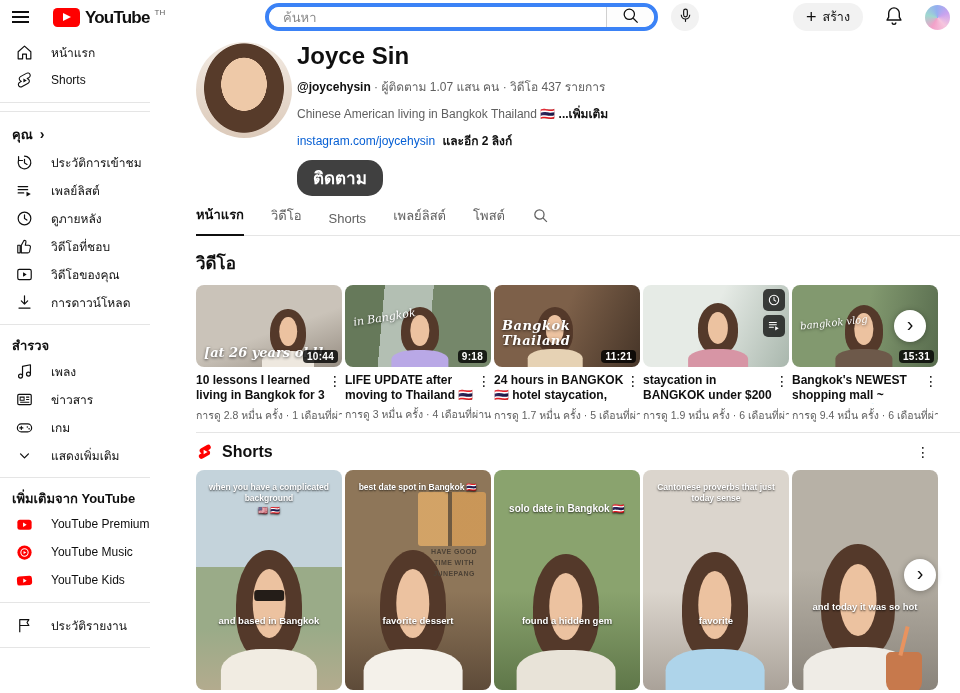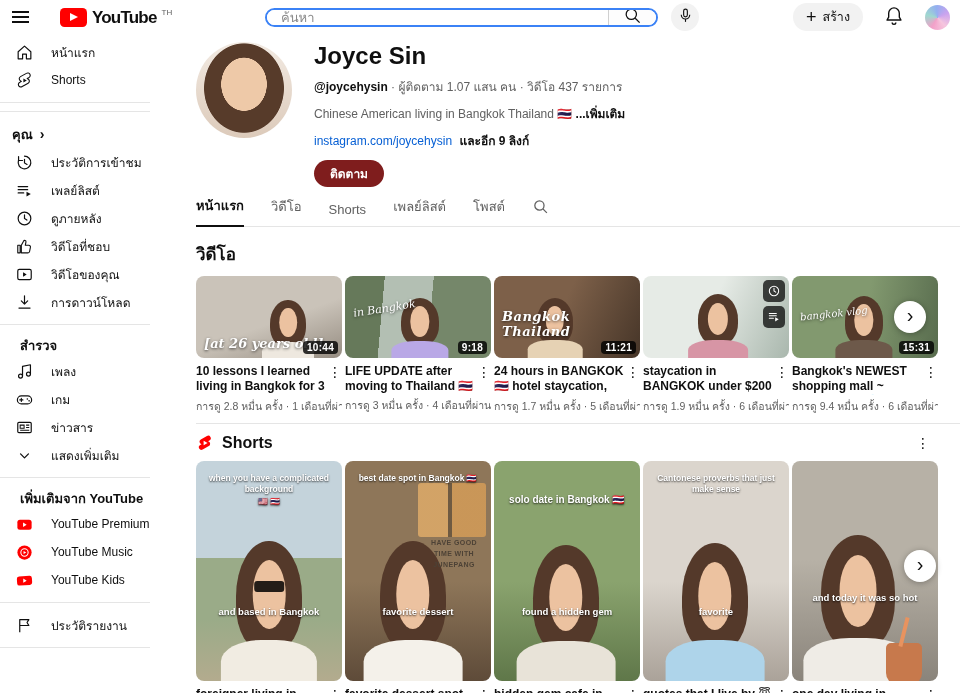--- a/index.html
+++ b/index.html
@@ -6,30 +6,30 @@
   html,body { margin:0; padding:0; }
   body {
     width:960px; height:693px; overflow:hidden; position:relative;
     background:#fff; color:#0f0f0f;
     font-family:"Liberation Sans","DejaVu Sans",sans-serif;
   }
   button { font-family:inherit; cursor:pointer; }
 
   
   .topbar { position:relative; height:34px; width:100%; }
-  .tb-left { position:absolute; left:8px; top:0; height:34px; display:flex; align-items:center; gap:27px; }
+  .tb-left { position:absolute; left:8px; top:0; height:34px; display:flex; align-items:center; gap:20px; }
   .icon-btn { border:0; background:transparent; padding:4px; display:flex; align-items:center; justify-content:center; color:#0f0f0f; }
   .burger { display:block; width:17px; height:1.8px; background:#0f0f0f; box-shadow:0 -5px 0 #0f0f0f, 0 5px 0 #0f0f0f; }
   .logo { display:flex; align-items:flex-start; gap:5px; text-decoration:none; color:#0f0f0f; cursor:pointer; margin-top:1px; }
   .logo-mark { width:27px; height:19px; background:#f00; border-radius:4.5px; position:relative; margin-top:2px; }
   .logo-mark::after { content:""; position:absolute; left:10px; top:5px; border-left:8px solid #fff; border-top:4.5px solid transparent; border-bottom:4.5px solid transparent; }
   .logo-text { font-size:17px; font-weight:700; letter-spacing:-0.8px; line-height:23px; }
   .logo-sup { font-size:8px; color:#606060; margin-top:2px; }
   .tb-center { position:absolute; left:265px; top:3px; display:flex; align-items:center; }
-  .search-pill { display:flex; width:393px; height:19px; border:2px solid #3b82f6; border-radius:14px; overflow:hidden; background:#fff; }
+  .search-pill { display:flex; width:393px; height:28px; border:4px solid #3b82f6; border-radius:14px; overflow:hidden; background:#fff; }
   .search-input { flex:1; border:0; outline:none; padding:0 14px; font-size:13px; color:#0f0f0f; font-family:inherit; }
   .search-input::placeholder { color:#8a8a8a; }
   .search-btn { width:48px; border:0; border-left:1px solid #d0d0d0; background:#fdfdfd; display:flex; align-items:center; justify-content:center; color:#0f0f0f; }
   .mic-btn { width:28px; height:28px; border-radius:50%; border:0; background:#f2f2f2; margin-left:13px; display:flex; align-items:center; justify-content:center; color:#0f0f0f; }
   .tb-right { position:absolute; right:10px; top:3px; height:28px; display:flex; align-items:center; gap:16px; }
   .create-btn { display:flex; align-items:center; gap:6px; height:28px; padding:0 13px; border:0; border-radius:16px; background:#f2f2f2; font-size:12.5px; font-weight:500; color:#0f0f0f; }
   .plus-glyph::before { content:"+"; font-size:18px; font-weight:400; line-height:1; }
   .tb-avatar { width:25px; height:25px; border-radius:50%; cursor:pointer;
     background:conic-gradient(from 210deg,#f2a0c8,#9fd8cf,#93aff0,#caa3ee,#f6c6de,#f2a0c8); }
 
@@ -37,42 +37,42 @@
   .layout { display:flex; height:659px; }
   .sidebar { width:170px; flex:none; padding-top:4px; }
   .main { flex:1; padding:8px 0 0 26px; position:relative; }
 
   
   .sb-item { display:flex; align-items:center; height:28px; padding-left:14px; gap:17px; cursor:pointer; }
   .sb-icon { width:20px; height:20px; flex:none; display:flex; align-items:center; justify-content:center; color:#0f0f0f; }
   .sb-icon svg { width:19px; height:19px; }
   .sb-label { font-size:12px; color:#0f0f0f; }
   .sb-head { display:flex; align-items:center; height:28px; padding-left:12px; font-size:13px; font-weight:700; cursor:pointer; }
-  .sb-sub { display:flex; align-items:center; height:24px; padding-left:20px; font-size:13px; font-weight:700; }
+  .sb-sub { display:flex; align-items:center; height:24px; padding-left:12px; font-size:13px; font-weight:700; }
   .chev { margin-left:7px; font-size:14px; line-height:1; }
   .chev::before { content:"\203A"; }
   .sb-div { border:0; border-top:1px solid #e5e5e5; margin:8px 0; width:150px; }
 
   
-  .ch-header { display:flex; gap:22px; min-height:118px; }
+  .ch-header { display:flex; gap:5px; min-height:118px; }
   .ch-avatar { width:96px; height:96px; border-radius:50%; flex:none; margin-top:0;
     background:
       radial-gradient(ellipse 24% 28% at 50% 44%, #eec9a8 0 98%, transparent 100%),
       radial-gradient(ellipse 42% 47% at 50% 48%, #573b2a 0 98%, transparent 100%),
       linear-gradient(180deg,#f2eae2,#dccaba); }
   .ch-info { padding-top:0; }
   .ch-name { font-size:24px; font-weight:700; line-height:1.15; margin:0 0 7px; }
   .ch-meta { font-size:12px; color:#606060; margin-bottom:8px; }
   .ch-handle { color:#0f0f0f; font-weight:600; }
   .ch-desc { font-size:12px; color:#606060; margin-bottom:8px; }
   .ch-more { color:#0f0f0f; font-weight:600; cursor:pointer; }
   .ch-links { font-size:12px; margin-bottom:10px; }
   .ch-link { color:#065fd4; font-weight:500; cursor:pointer;margin-top:13px; }
   .ch-links-more { color:#0f0f0f; font-weight:600; margin-left:4px; }
-  .sub-btn { background:#7f1d1d; color:#fff; border:0; border-radius:15px; height:27px; padding:0 16px; font-size:12px; font-weight:600; }
+  .sub-btn { background:#404040; color:#fff; border:0; border-radius:15px; height:36px; padding:0 16px; font-size:17px; font-weight:600; }
 
   
   .tabs { display:flex; align-items:flex-end; gap:27px; border-bottom:1px solid #e5e5e5; margin-top:10px; height:30px; }
   .tab { font-size:13px; color:#606060; font-weight:500; padding-bottom:9px; cursor:pointer; }
   .tab.active { color:#0f0f0f; font-weight:700; border-bottom:2px solid #0f0f0f; margin-bottom:-1px; }
   .tab-search { color:#606060; padding-bottom:7px; cursor:pointer; }
 
   
   .sec-title { font-size:17px; font-weight:700; margin:13px 0 9px; }
   .vrow, .srow { display:flex; gap:3px; position:relative; width:742px; }
@@ -270,36 +270,36 @@
             <path d="M9.5 17.5V5.5l10-2v11.5" fill="none" stroke="currentColor" stroke-width="1.5" stroke-linejoin="round"></path>
             <circle cx="7" cy="17.8" r="2.5" fill="none" stroke="currentColor" stroke-width="1.5"></circle>
             <circle cx="17" cy="15.3" r="2.5" fill="none" stroke="currentColor" stroke-width="1.5"></circle>
           </svg>
         </span>
       <span class="sb-label">เพลง</span>
     </div>
     <div class="sb-item">
       <span class="sb-icon">
           <svg viewBox="0 0 24 24">
+            <rect x="3.5" y="5.5" width="17" height="13" rx="1.5" fill="none" stroke="currentColor" stroke-width="1.5"></rect>
+            <path d="M6.5 9h5v4h-5zM14 9h4M14 12h4M6.5 15.5h11.5" stroke="currentColor" stroke-width="1.3" fill="none"></path>
+          </svg>
+        </span>
+      <span class="sb-label">ข่าวสาร</span>
+    </div>
+    <div class="sb-item">
+      <span class="sb-icon">
+          <svg viewBox="0 0 24 24">
             <rect x="3" y="7.5" width="18" height="10" rx="5" fill="none" stroke="currentColor" stroke-width="1.5"></rect>
             <path d="M8 10.5v4M6 12.5h4" stroke="currentColor" stroke-width="1.4" stroke-linecap="round"></path>
             <circle cx="15.6" cy="11.3" r="1" fill="currentColor"></circle>
             <circle cx="17.8" cy="13.7" r="1" fill="currentColor"></circle>
           </svg>
         </span>
       <span class="sb-label">เกม</span>
-    </div>
-    <div class="sb-item">
-      <span class="sb-icon">
-          <svg viewBox="0 0 24 24">
-            <rect x="3.5" y="5.5" width="17" height="13" rx="1.5" fill="none" stroke="currentColor" stroke-width="1.5"></rect>
-            <path d="M6.5 9h5v4h-5zM14 9h4M14 12h4M6.5 15.5h11.5" stroke="currentColor" stroke-width="1.3" fill="none"></path>
-          </svg>
-        </span>
-      <span class="sb-label">ข่าวสาร</span>
     </div>
     <div class="sb-item">
       <span class="sb-icon">
           <svg viewBox="0 0 24 24">
             <path d="m7 10 5 5 5-5" fill="none" stroke="currentColor" stroke-width="1.6" stroke-linecap="round" stroke-linejoin="round"></path>
           </svg>
         </span>
       <span class="sb-label">แสดงเพิ่มเติม</span>
     </div>
     <hr class="sb-div">
@@ -355,21 +355,21 @@
         <div class="ch-meta">
           <span class="ch-handle">@joycehysin</span>
           <span>· ผู้ติดตาม 1.07 แสน คน · วิดีโอ 437 รายการ</span>
         </div>
         <div class="ch-desc">
           <span>Chinese American living in Bangkok Thailand 🇹🇭</span>
           <span class="ch-more">...เพิ่มเติม</span>
         </div>
         <div class="ch-links">
           <span class="ch-link">instagram.com/joycehysin</span>
-          <span class="ch-links-more">และอีก 9 ลิงก์</span>
+          <span class="ch-links-more">และอีก 2 ลิงก์</span>
         </div>
         <button class="sub-btn">ติดตาม</button>
       </div>
     </section>
 
     <nav class="tabs">
       <div class="tab active">หน้าแรก</div>
       <div class="tab">วิดีโอ</div>
       <div class="tab">Shorts</div>
       <div class="tab">เพลย์ลิสต์</div>
@@ -536,21 +536,21 @@
           <span class="s-cap">found a hidden gem</span>
         </div>
         <div class="title-row">
           <div class="stitle">hidden gem cafe in Bangkok ☕</div>
           <span class="kebab"></span>
         </div>
 
       </div>
       <div class="scard">
         <div class="sthumb ts4">
-          <span class="s-top">Cantonese proverbs that just make sense</span>
+          <span class="s-top">Cantonese proverbs that just today sense</span>
           <span class="fig" style="left:34px;bottom:-10px;width:76px;height:148px;--shirt:#aed4ea">
               <span class="hair"></span>
               <span class="face"></span>
               <span class="torso"></span>
             </span>
           <span class="s-cap">favorite</span>
         </div>
         <div class="title-row">
           <div class="stitle">quotes that I live by 😇</div>
           <span class="kebab"></span>

